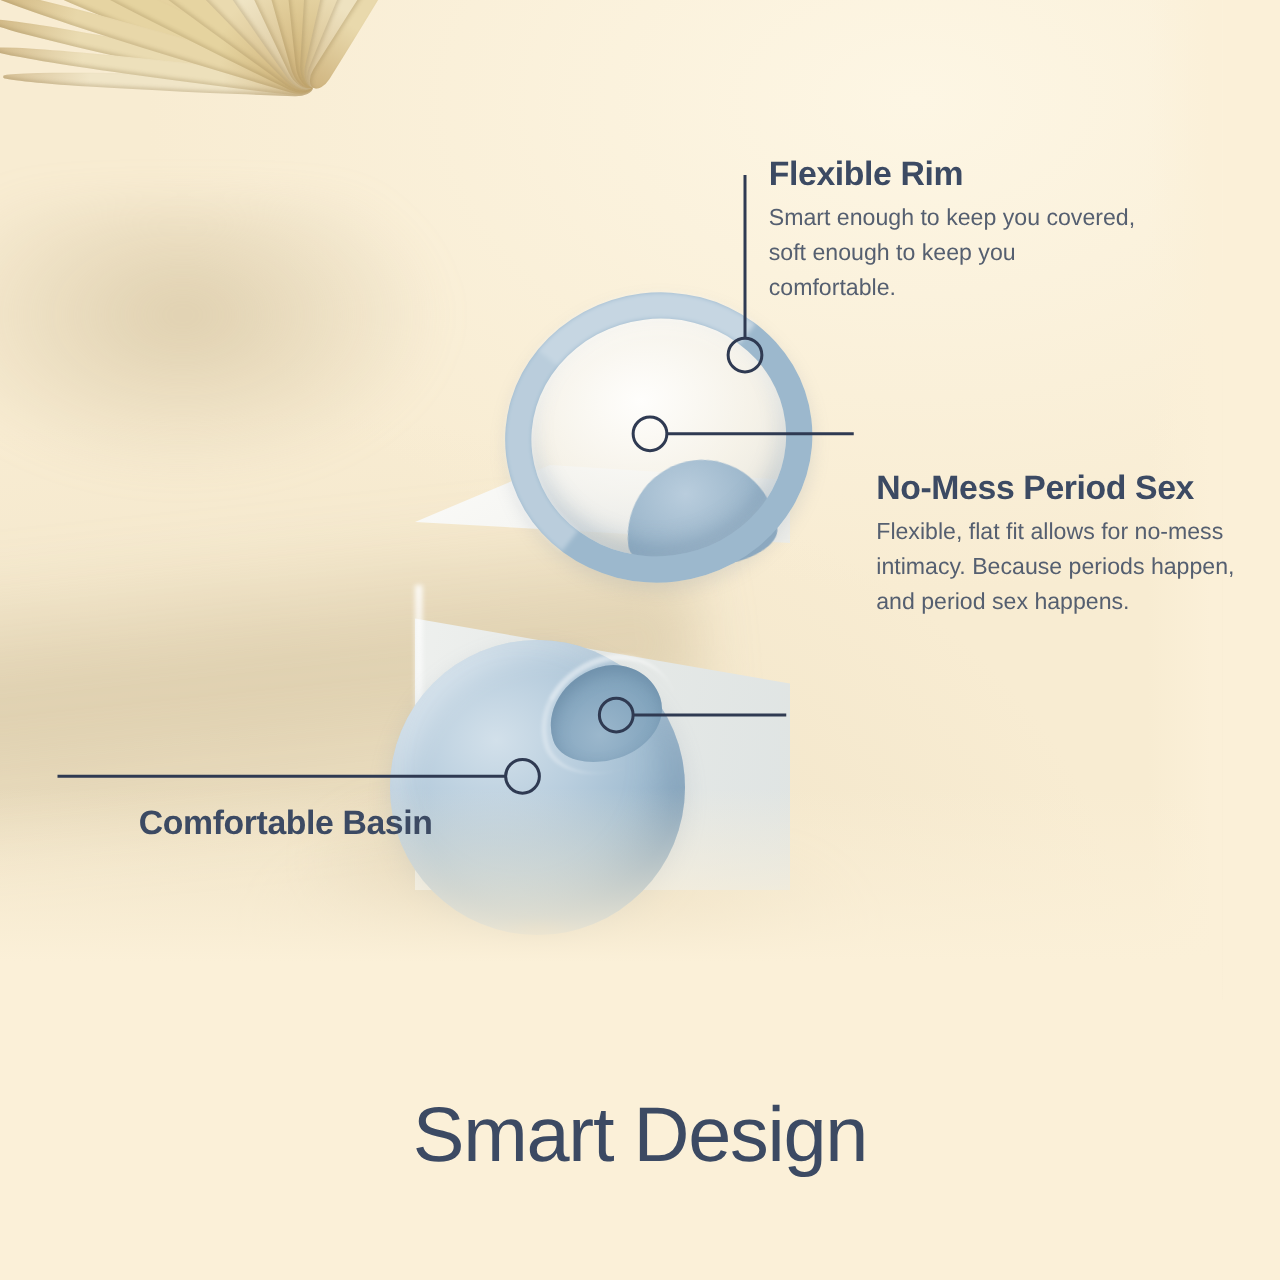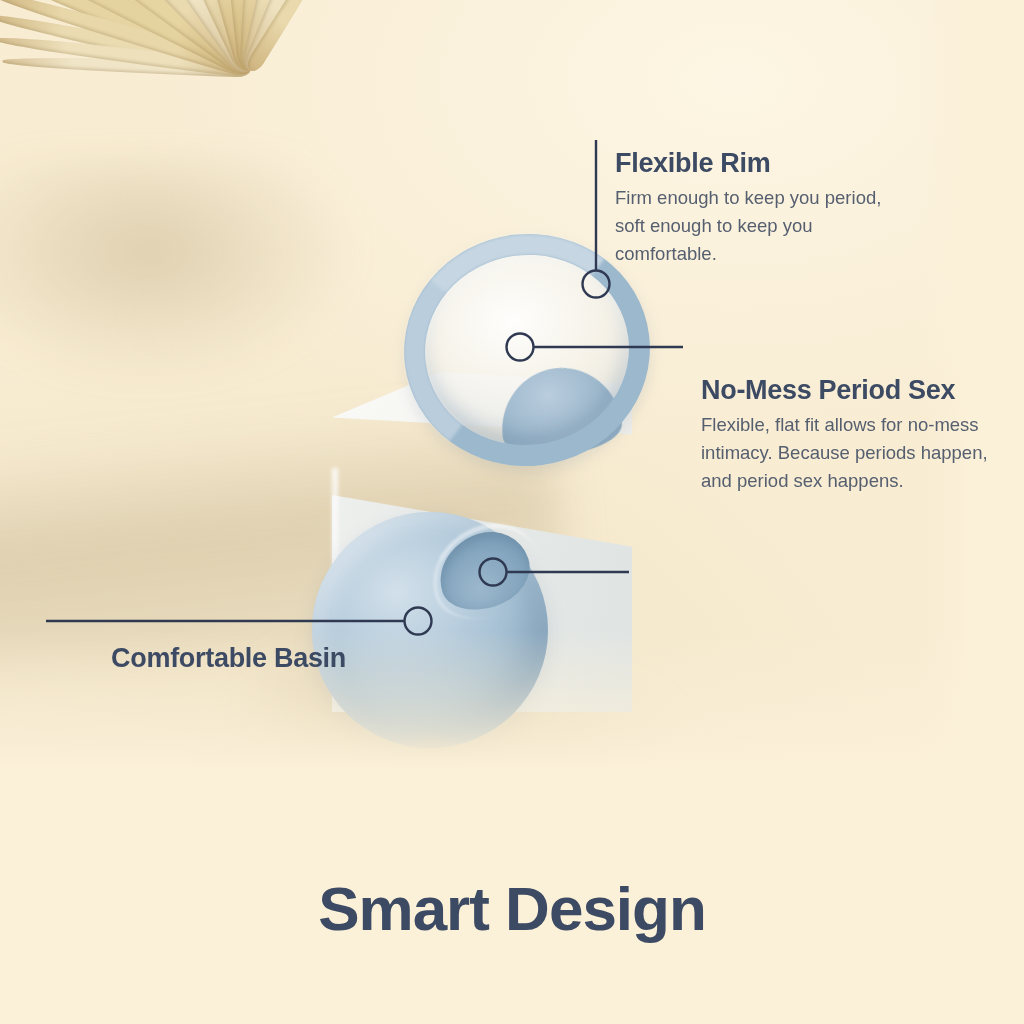--- a/index.html
+++ b/index.html
@@ -160,30 +160,30 @@
   .callout h3{
     margin:0 0 4px 0;
     font-size:27px;line-height:1.18;font-weight:700;
     color:#3c4a63;letter-spacing:-.3px;
   }
   .callout p{
     margin:0;
     font-size:18.5px;line-height:1.52;font-weight:400;
     color:#555f70;
   }
-  #c-rim {left:615px;top:148px;width:300px;}
+  #c-rim {left:615px;top:124px;width:300px;}
   #c-sex {left:701px;top:330px;width:300px;margin-top:45px;}
   #c-notch{left:667px;top:562px;width:320px;}
   #c-basin{left:46px;top:643px;width:300px;text-align:right;}
 
   
   .title{
     position:absolute;left:0;right:0;top:878px;
     text-align:center;
-    font-size:62px;line-height:1;font-weight:700;
+    font-size:62px;line-height:1;font-weight:400;
     color:#3c4a63;letter-spacing:-1px;
     z-index:30;
   }
 </style>
 </head>
 <body>
 
 <div class="stage">
 
   <div class="photo">
@@ -257,21 +257,21 @@
       <line x1="507" y1="572" x2="629" y2="572"></line>
       <circle cx="493" cy="572" r="13.5"></circle>
 
       <line x1="46" y1="621" x2="404" y2="621"></line>
       <circle cx="418" cy="621" r="13.5"></circle>
     </g>
   </svg>
 
   <div class="callout" id="c-rim">
     <h3>Flexible Rim</h3>
-    <p>Firm enough to keep you period, soft enough to keep you comfortable.</p>
+    <p>Smart enough to keep you covered, soft enough to keep you comfortable.</p>
   </div>
 
   <div class="callout" id="c-sex">
     <h3>No-Mess Period Sex</h3>
     <p>Flexible, flat fit allows for no-mess intimacy. Because periods happen, and period sex happens.</p>
   </div>
 
 
   <div class="callout" id="c-basin">
     <h3>Comfortable Basin</h3>

